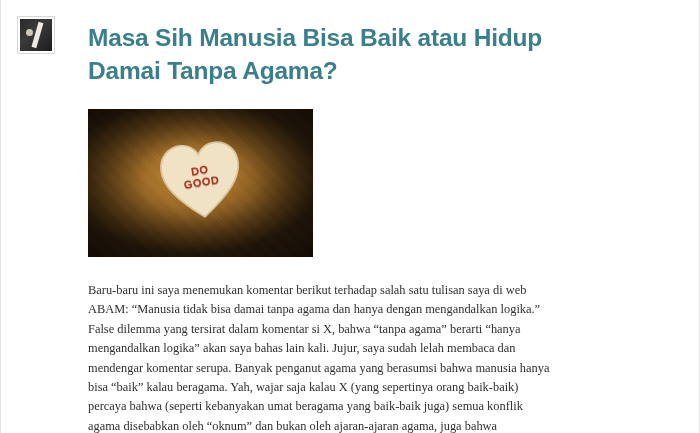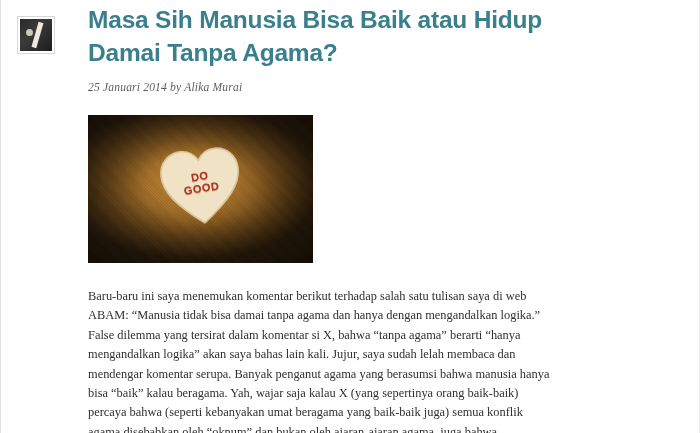--- a/index.html
+++ b/index.html
@@ -84,21 +84,21 @@
 
   .content {
     position: absolute;
     left: 88px;
     top: 0;
     width: 580px;
   }
 
   .post-title {
     margin: 0;
-    padding: 3px 0 0 0;
+    padding: 21px 0 0 0;
     font-family: "Liberation Sans", sans-serif;
     font-weight: bold;
     font-size: 24.5px;
     line-height: 33px;
     color: #3a7f8c;
     letter-spacing: -0.2px;
     width: 460px;
   }
 
   .post-meta {
@@ -193,21 +193,20 @@
   <div class="right-rule"></div>
 
   <div class="avatar-box">
     <div class="avatar-img"></div>
   </div>
 
   <div class="content">
 
     <h1 class="post-title">Masa Sih Manusia Bisa Baik atau Hidup Damai Tanpa Agama?</h1>
 
-    <div class="post-meta">25 Januari 2014 by Alika Murai</div>
 
     <div class="post-image-wrap">
       <div class="photo"></div>
       <div class="photo-grain"></div>
       <div class="heart">
         <svg class="heart-shape" viewBox="0 0 100 100">
           <path d="M50 93 C20 70 5 53 5 34 C5 18 17 8 30 8 C39 8 46 13 50 20 C54 13 61 8 70 8 C83 8 95 18 95 34 C95 53 80 70 50 93 Z" fill="#f0e2c4" stroke="#d9c69d" stroke-width="2"></path>
         </svg>
         <div class="heart-text">
           <div>DO</div>

